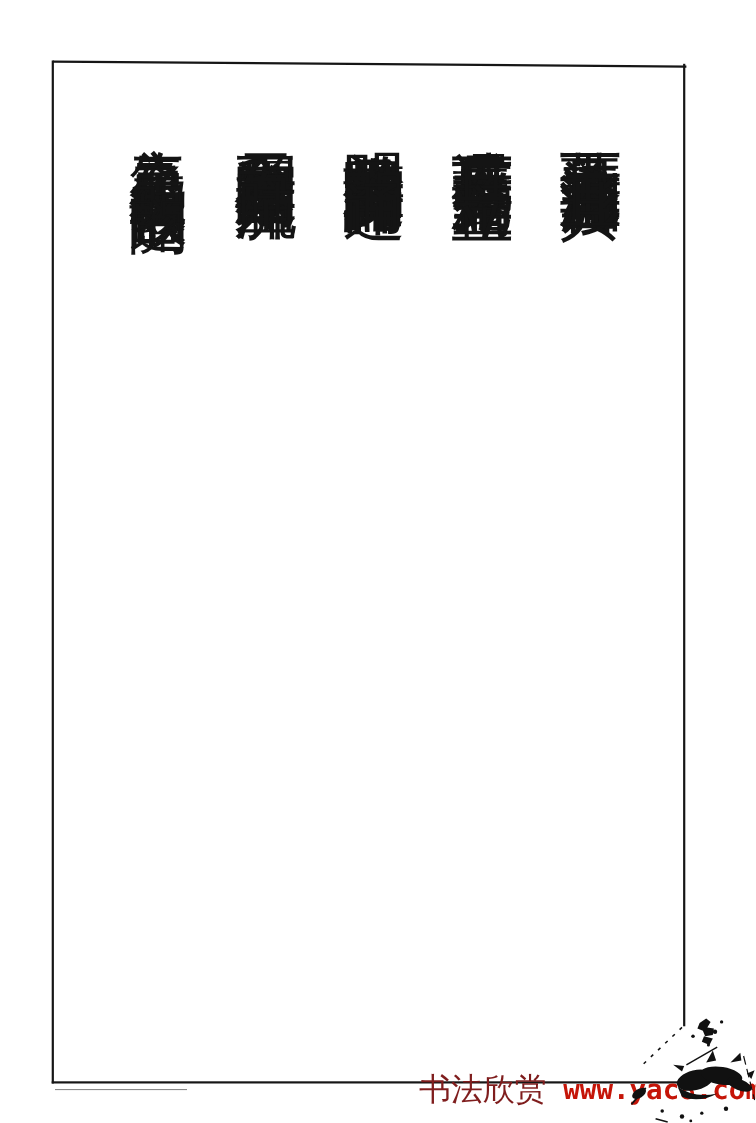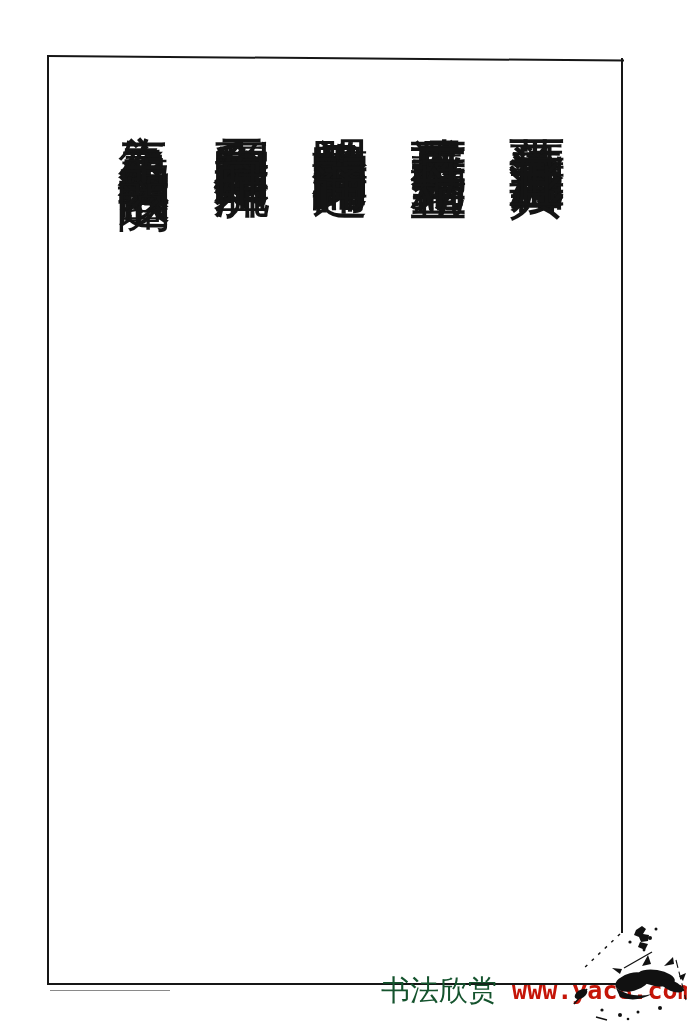--- a/index.html
+++ b/index.html
@@ -86,21 +86,21 @@
 
   <div id="text-block" style="color: rgb(20, 20, 20);">
     <div class="col">華盖下清且涼入清泠淵見吾形其</div>
     <div class="col">成還丹可長生下有華盖動見精立</div>
     <div class="col">於明堂臨丹田將使諸神開命門通</div>
     <div class="col">利天道至靈根陰陽列布如流星肺</div>
     <div class="col tight">之為氣三焦起上服伏天門候故道關</div>
   </div>
 
   <div id="watermark">
-    <span class="site-name" style="color: #14532d;">书法欣赏</span>
+    <span class="site-name" style="color: #7f1d1d;">书法欣赏</span>
     <span class="site-url" style="color: rgb(197, 21, 8);">www.yac8.com</span>
   </div>
 
   <svg id="ink-blot" width="117" height="103" viewBox="0 0 117 103" xmlns="http://www.w3.org/2000/svg">
     <g fill="#111111" stroke="none">
 
       <path d="M66 12 l6 -4 4 3 -3 5 6 1 -1 6 -7 1 -2 -5 -5 -2 z"></path>
       <circle cx="80" cy="20" r="2"></circle>
       <circle cx="60" cy="24" r="1.6"></circle>
       <path d="M70 24 l8 2 -3 6 -7 -3 z"></path>

